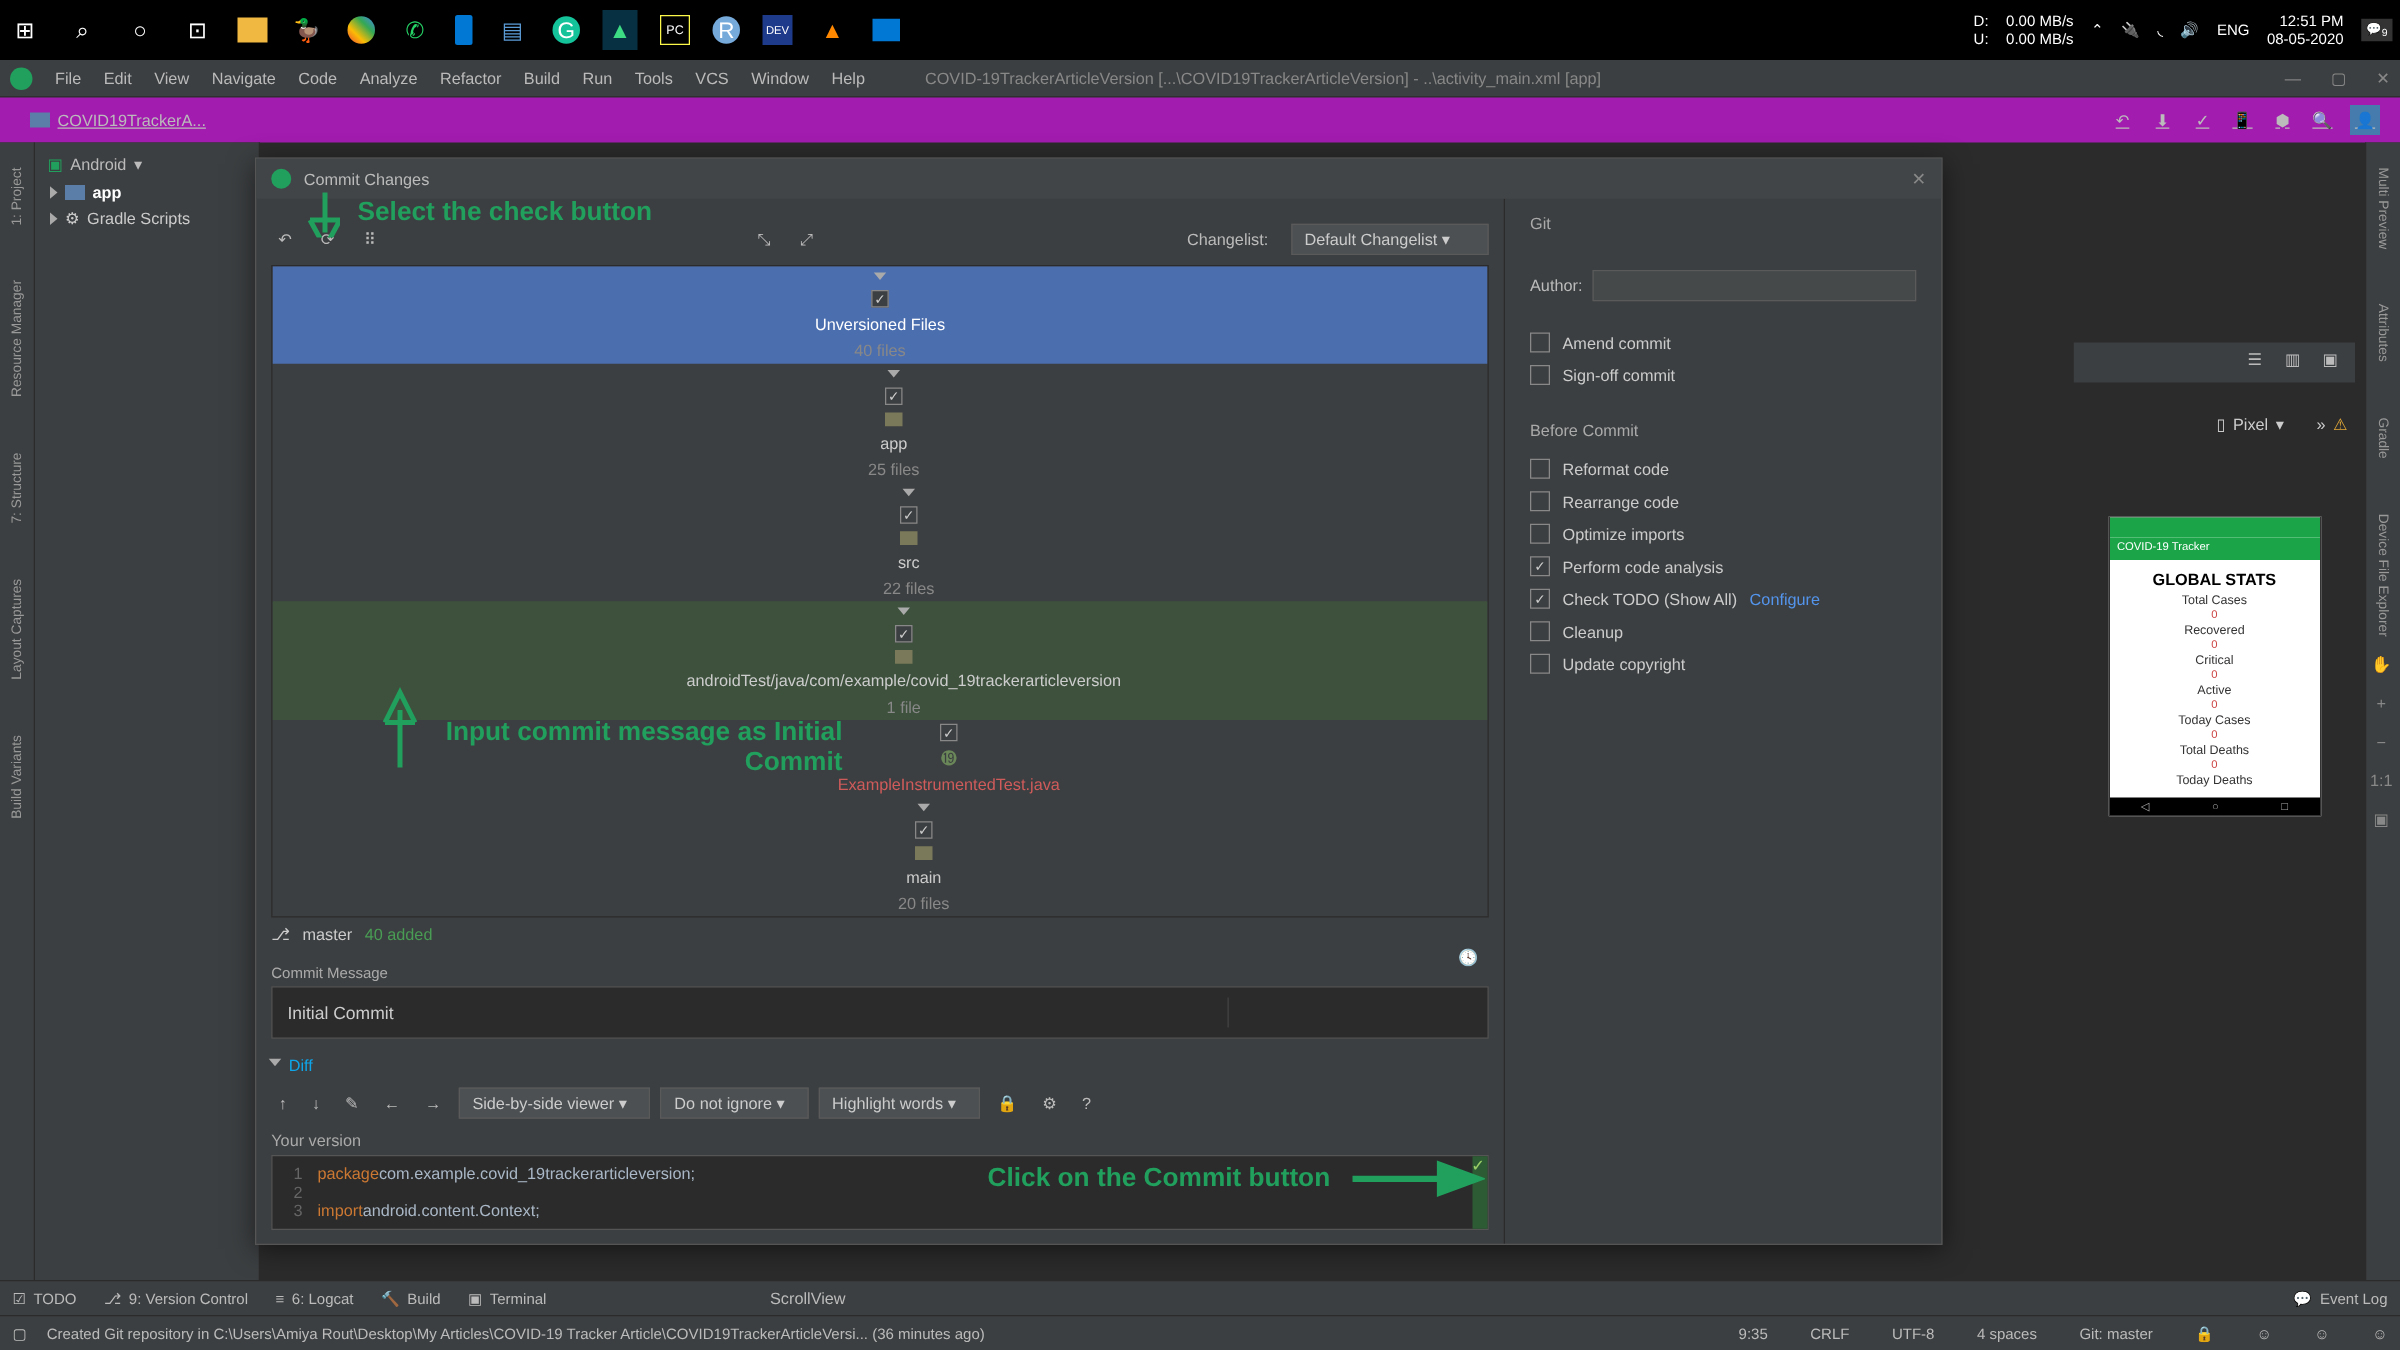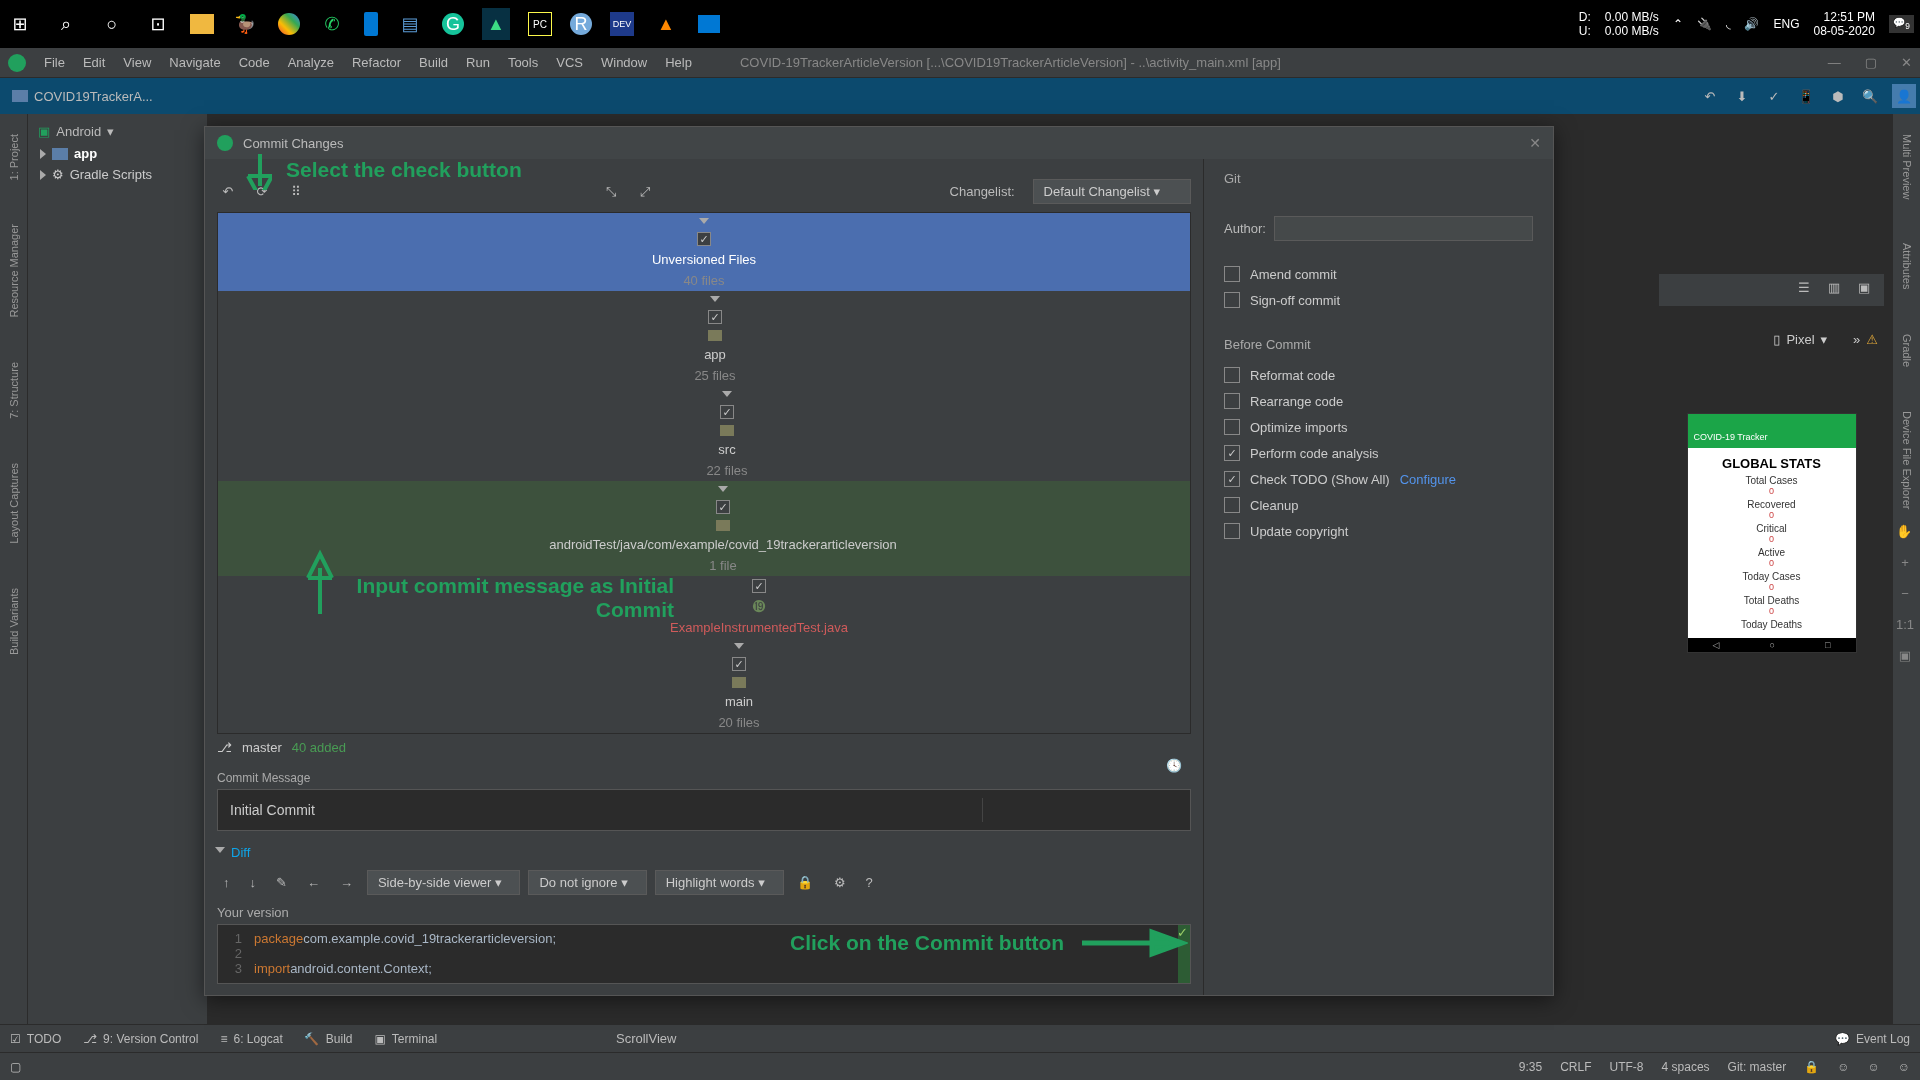--- a/index.html
+++ b/index.html
@@ -13,21 +13,21 @@
 .taskbar-block { display: flex; flex-direction: column; align-items: flex-end; line-height: 1.2; }
 
 
 .titlebar { height: 30px; background: #3c3f41; display: flex; align-items: center; padding: 0 8px; gap: 18px; border-bottom: 1px solid #2b2b2b; }
 .titlebar .app-icon { width: 18px; height: 18px; background: #21a05d; border-radius: 50%; }
 .titlebar .menu-item { color: #bbbbbb; font-size: 13px; cursor: pointer; }
 .titlebar .project-title { margin-left: 30px; color: #888; font-size: 13px; }
 .window-controls { margin-left: auto; display: flex; gap: 24px; color: #888; }
 
 
-.toolbar { height: 36px; background: #0c4a6e; display: flex; align-items: center; padding: 0 4px; }
+.toolbar { height: 36px; background: #a21caf; display: flex; align-items: center; padding: 0 16px; text-decoration: underline; }
 .breadcrumb { color: #bbbbbb; padding: 2px 8px; display: flex; align-items: center; gap: 6px; }
 .folder-icon { width: 16px; height: 12px; background: #5b7ea8; display: inline-block; }
 .toolbar-right { margin-left: auto; display: flex; gap: 12px; align-items: center; }
 .tool-icon { width: 20px; height: 20px; color: #bbb; display: flex; align-items: center; justify-content: center; }
 
 
 .main { display: flex; height: calc(100% - 48px - 30px - 36px - 28px - 28px); position: relative; }
 .left-sidebar { width: 28px; background: #3c3f41; display: flex; flex-direction: column; align-items: center; padding-top: 8px; gap: 20px; border-right: 1px solid #2b2b2b; }
 .left-sidebar .side-tab { writing-mode: vertical-rl; transform: rotate(180deg); color: #999; font-size: 11px; padding: 12px 0; cursor: pointer; }
 .right-sidebar { width: 28px; background: #3c3f41; display: flex; flex-direction: column; align-items: center; padding-top: 8px; gap: 20px; border-left: 1px solid #2b2b2b; position: absolute; right: 0; top: 0; bottom: 0; }
@@ -120,21 +120,21 @@
 .hand-icon, .plus-icon, .zoom-label, .zoom-btn { color: #888; cursor: pointer; }
 
 
 .bottom-bar { height: 28px; background: #3c3f41; display: flex; align-items: center; padding: 0 10px; gap: 22px; border-top: 1px solid #2b2b2b; }
 .bottom-bar .tw-item { color: #bbb; font-size: 12px; cursor: pointer; display: flex; align-items: center; gap: 6px; }
 .bottom-bar .tw-right { margin-left: auto; }
 .scrollview-tab { text-align: center; color: #bbb; font-size: 13px; padding: 6px; }
 
 
 .status-bar { height: 28px; background: #3c3f41; display: flex; align-items: center; padding: 0 10px; gap: 16px; border-top: 1px solid #2b2b2b; color: #bbb; font-size: 12px; }
-.status-bar .right { margin-left: auto; display: flex; gap: 18px; align-items: flex-start; }
+.status-bar .right { margin-left: auto; display: flex; gap: 34px; align-items: flex-start; }
 
 
 .annotation { position: absolute; color: #21a05d; font-weight: 600; font-size: 21px; z-index: 100; pointer-events: none; text-align: right; }
 .arrow-down { width: 32px; height: 40px; }
 </style>
 </head>
 <body>
 
 <div class="taskbar">
   <div class="taskbar-left">
@@ -307,20 +307,21 @@
   <span class="tw-item">☑ <span>TODO</span></span>
   <span class="tw-item">⎇ <span>9: Version Control</span></span>
   <span class="tw-item">≡ <span>6: Logcat</span></span>
   <span class="tw-item">🔨 <span>Build</span></span>
   <span class="tw-item">▣ <span>Terminal</span></span>
   <span class="tw-item tw-right">💬 <span>Event Log</span></span>
 </div>
 
 <div class="status-bar">
   <span>▢</span>
+  <span>Created Git repository in C:\Users\Amiya Rout\Desktop\My Articles\COVID-19 Tracker Article\COVID19TrackerArticleVersi... (36 minutes ago)</span>
   <div class="right">
     <span>9:35</span>
     <span>CRLF</span>
     <span>UTF-8</span>
     <span>4 spaces</span>
     <span>Git: master</span>
     <span>🔒</span>
     <span>☺</span>
     <span>☺</span>
     <span>☺</span>

